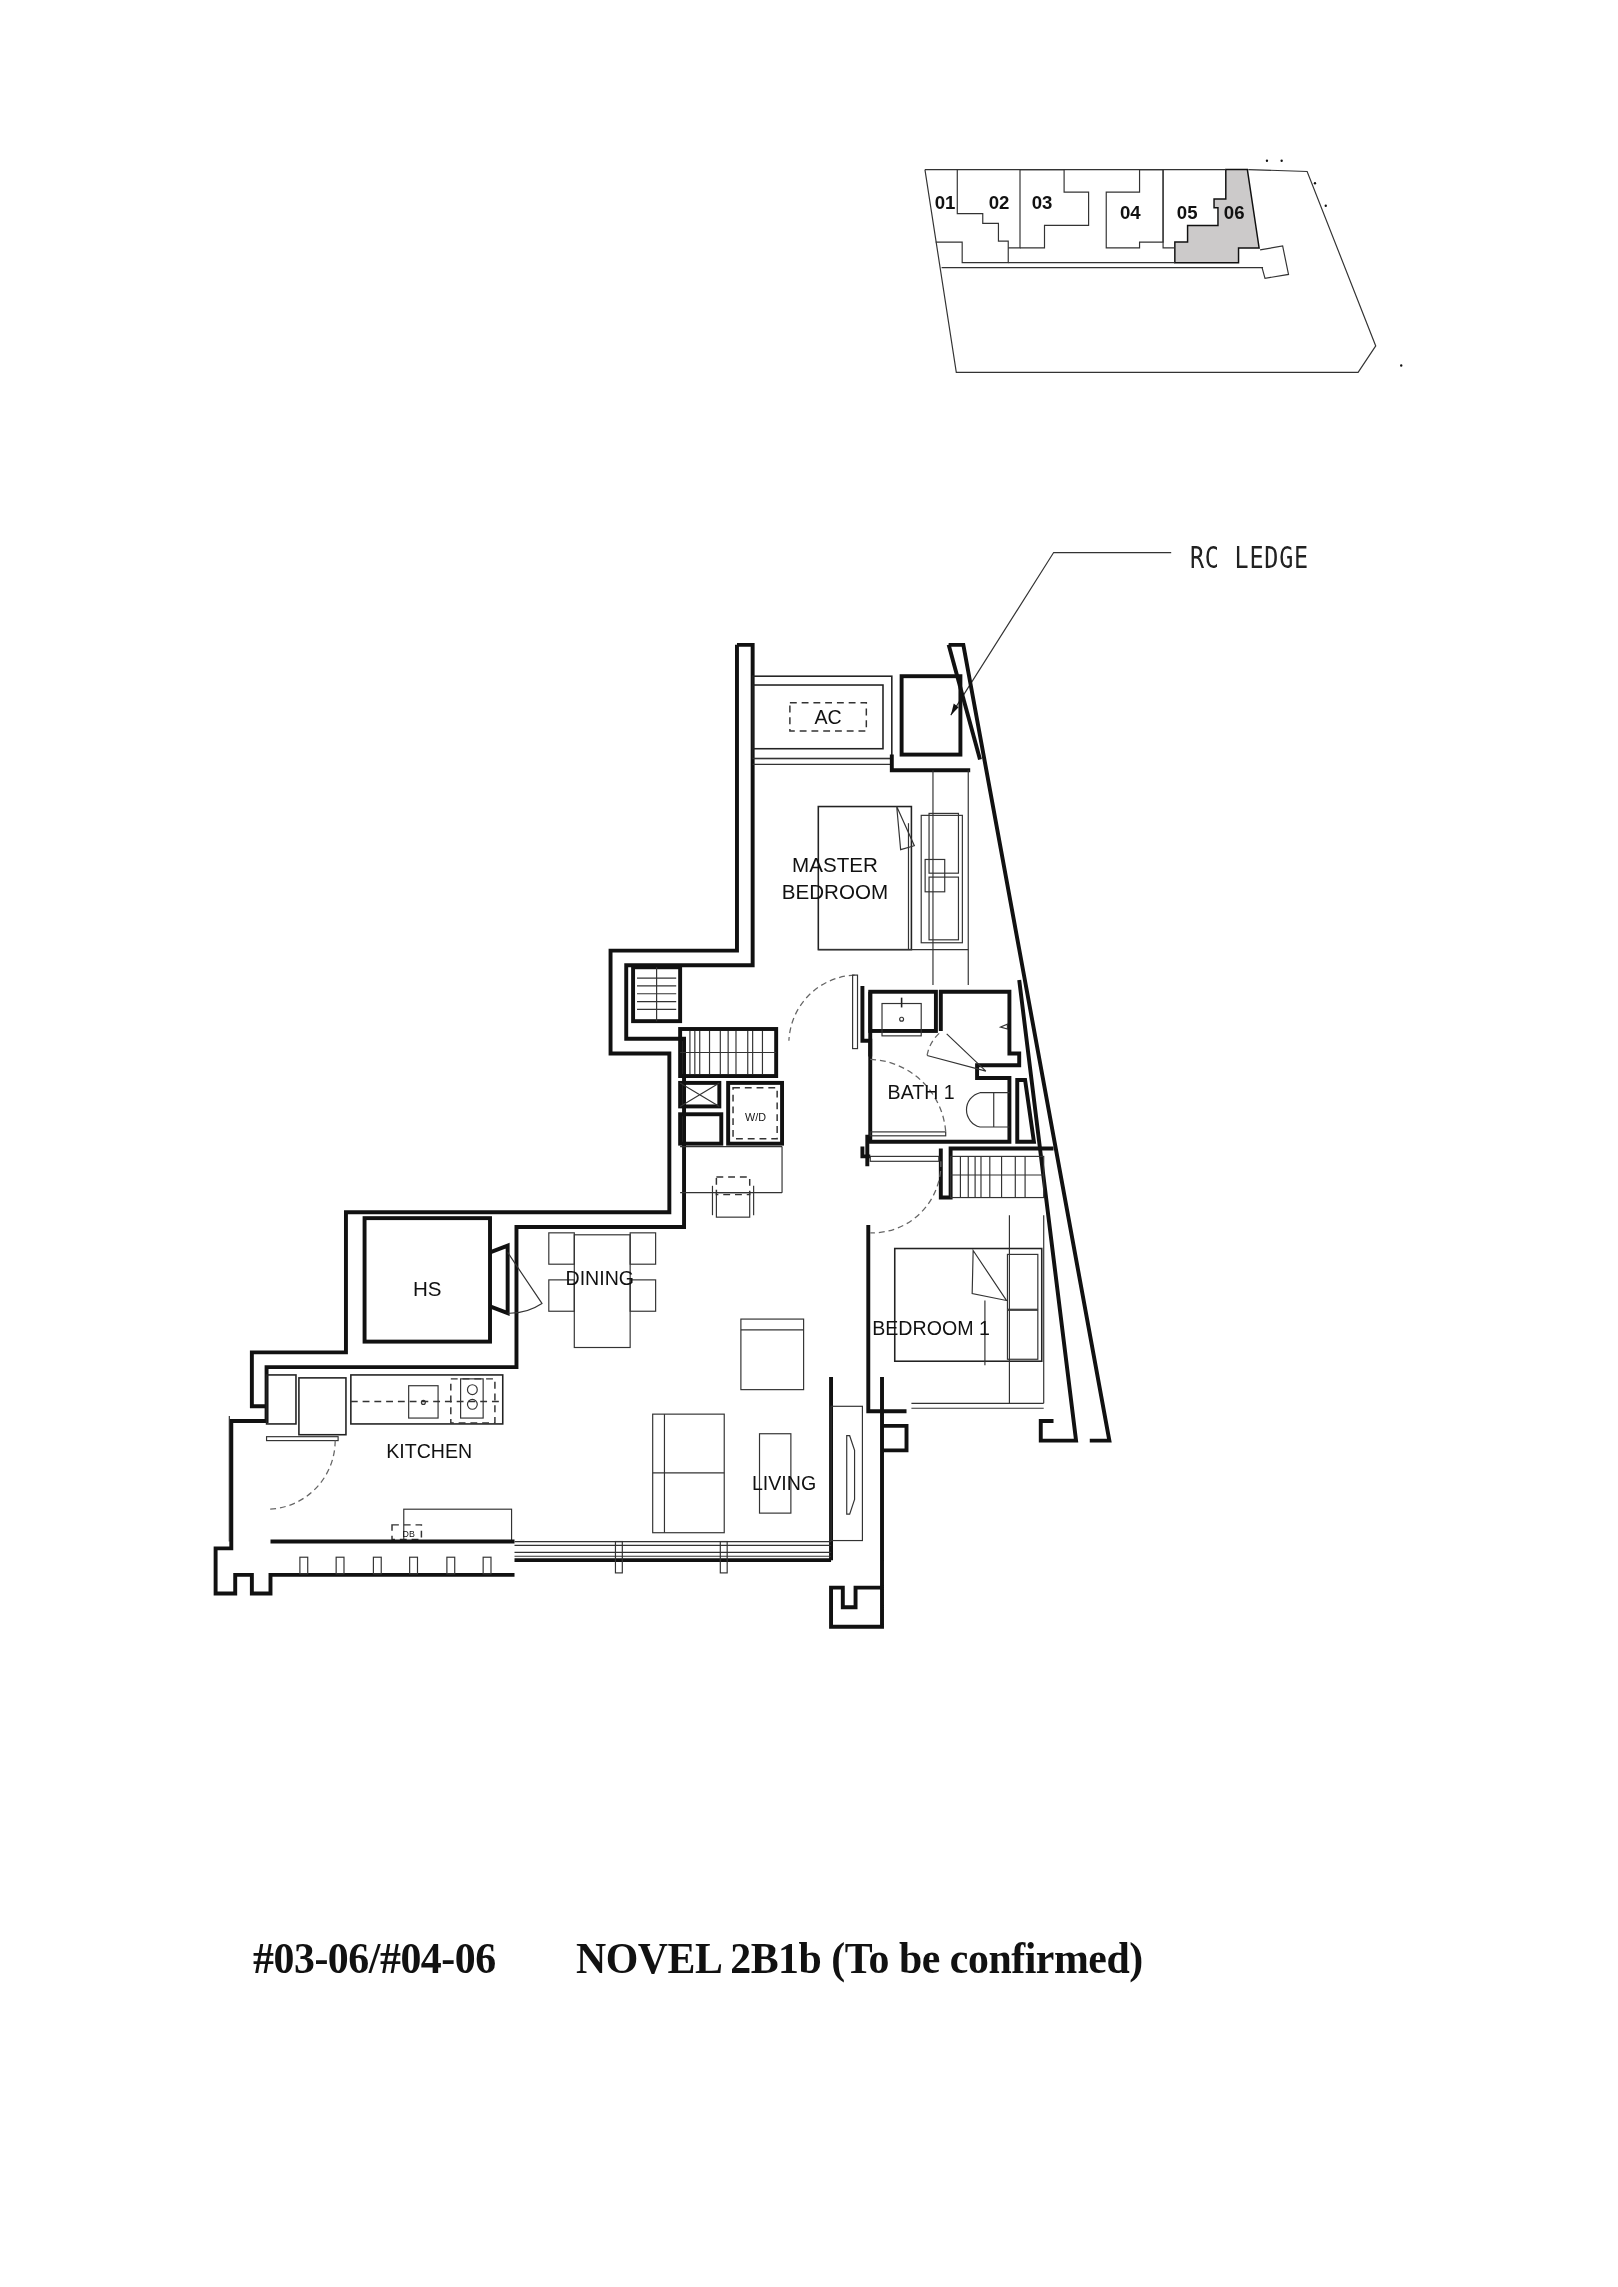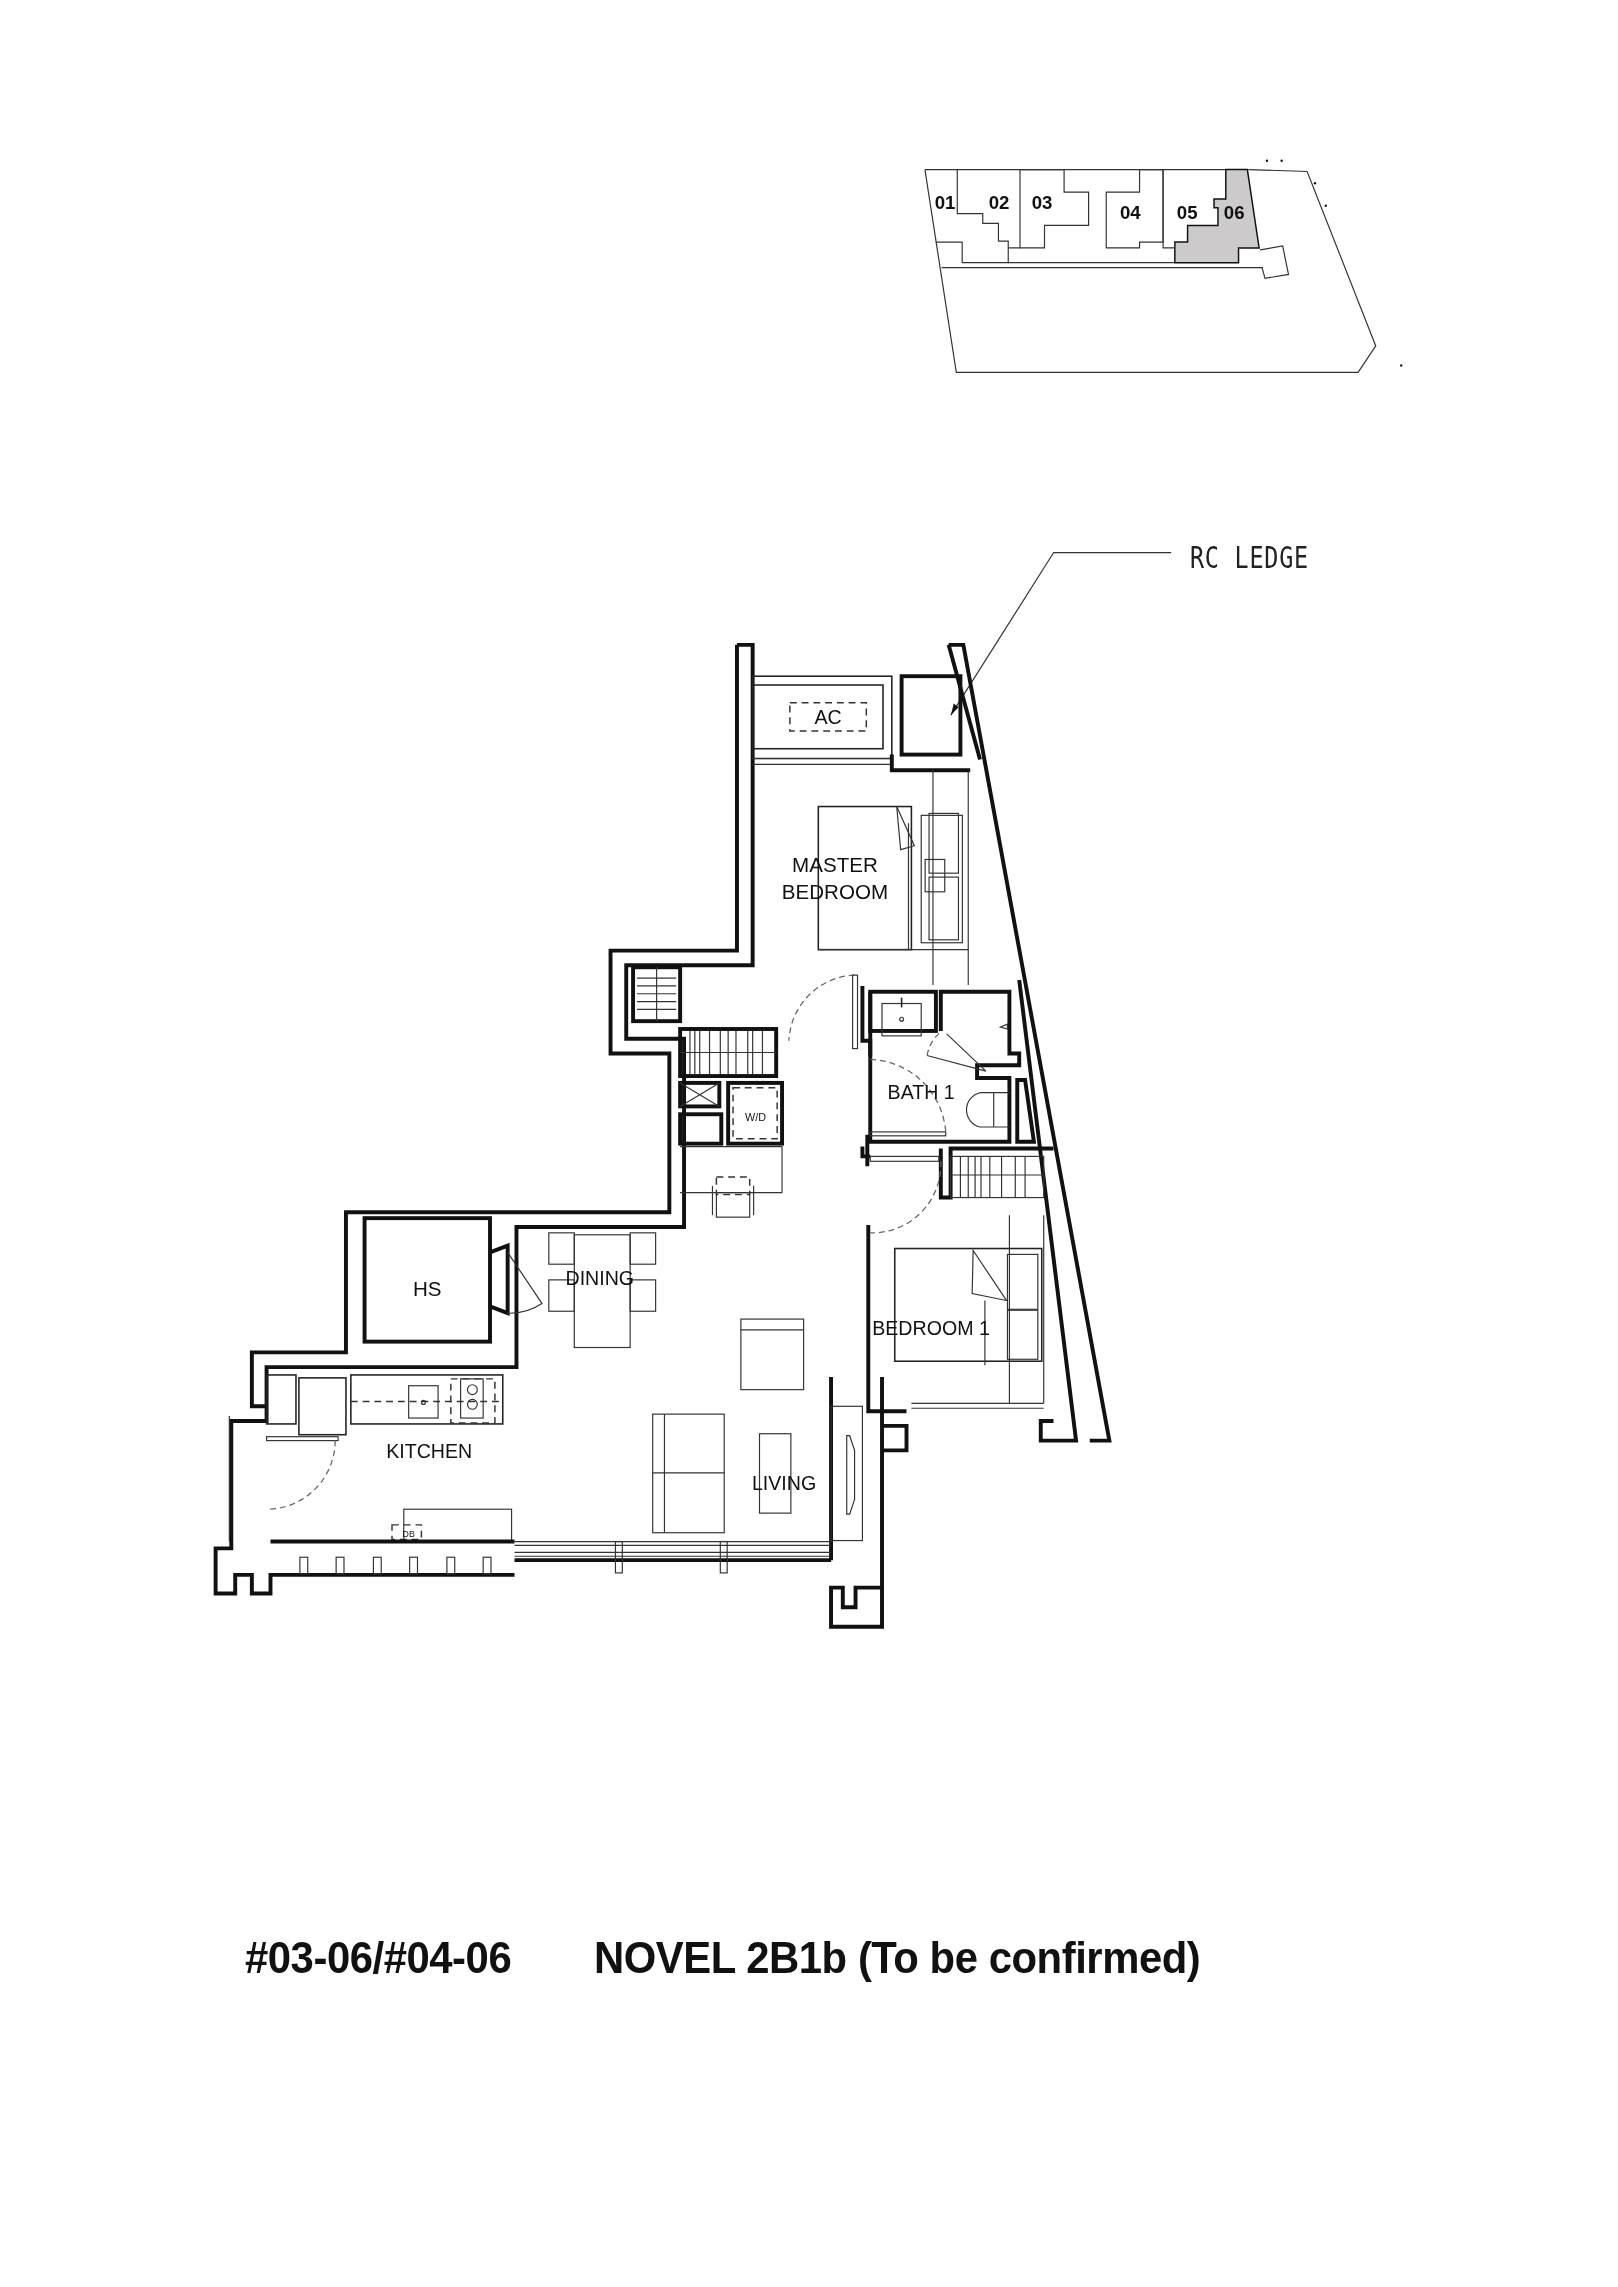--- a/index.html
+++ b/index.html
@@ -6,22 +6,22 @@
     body { width: 1618px; height: 2288px; position: relative; overflow: hidden;
            font-family: "Liberation Sans", sans-serif; color: #111; }
     .abs { position: absolute; }
     svg text { font-family: "Liberation Sans", sans-serif; fill: #111; }
     .mono { font-family: "DejaVu Sans Mono", monospace; }
     .wall { fill: none; stroke: #111; stroke-width: 4; stroke-linejoin: miter; }
     .thin { fill: none; stroke: #222; stroke-width: 1.6; }
     .hair { fill: none; stroke: #333; stroke-width: 1.2; }
     .dash { fill: none; stroke: #333; stroke-width: 1.5; stroke-dasharray: 7 5; }
     .door { fill: none; stroke: #666; stroke-width: 1.3; stroke-dasharray: 6 4; }
-    .caption { position: absolute; left: 221px; top: 1880px; font-weight: bold;
-               font-size: 45px; letter-spacing: -0.5px; white-space: pre; color: #111; }
+    .caption { position: absolute; left: 231px; top: 1880px; font-weight: bold;
+               font-size: 45px; letter-spacing: -0.5px; white-space: pre; color: #111; font-family: Liberation Serif, serif; }
     .caption span { display: inline-block; }
   </style>
 </head>
 <body>
 
 <svg class="abs" style="left:912px; top:147px;" width="559" height="245" viewBox="0 0 570 250">
 
   <path class="hair" d="M13 23 L45 230 L455 230 L473 203 L403 25 L343 23"></path>
   <line class="hair" x1="30" y1="123" x2="358" y2="123"></line>
   <path class="hair" d="M355 105 L378 101 L384 130 L360 134 L357 123"></path>

